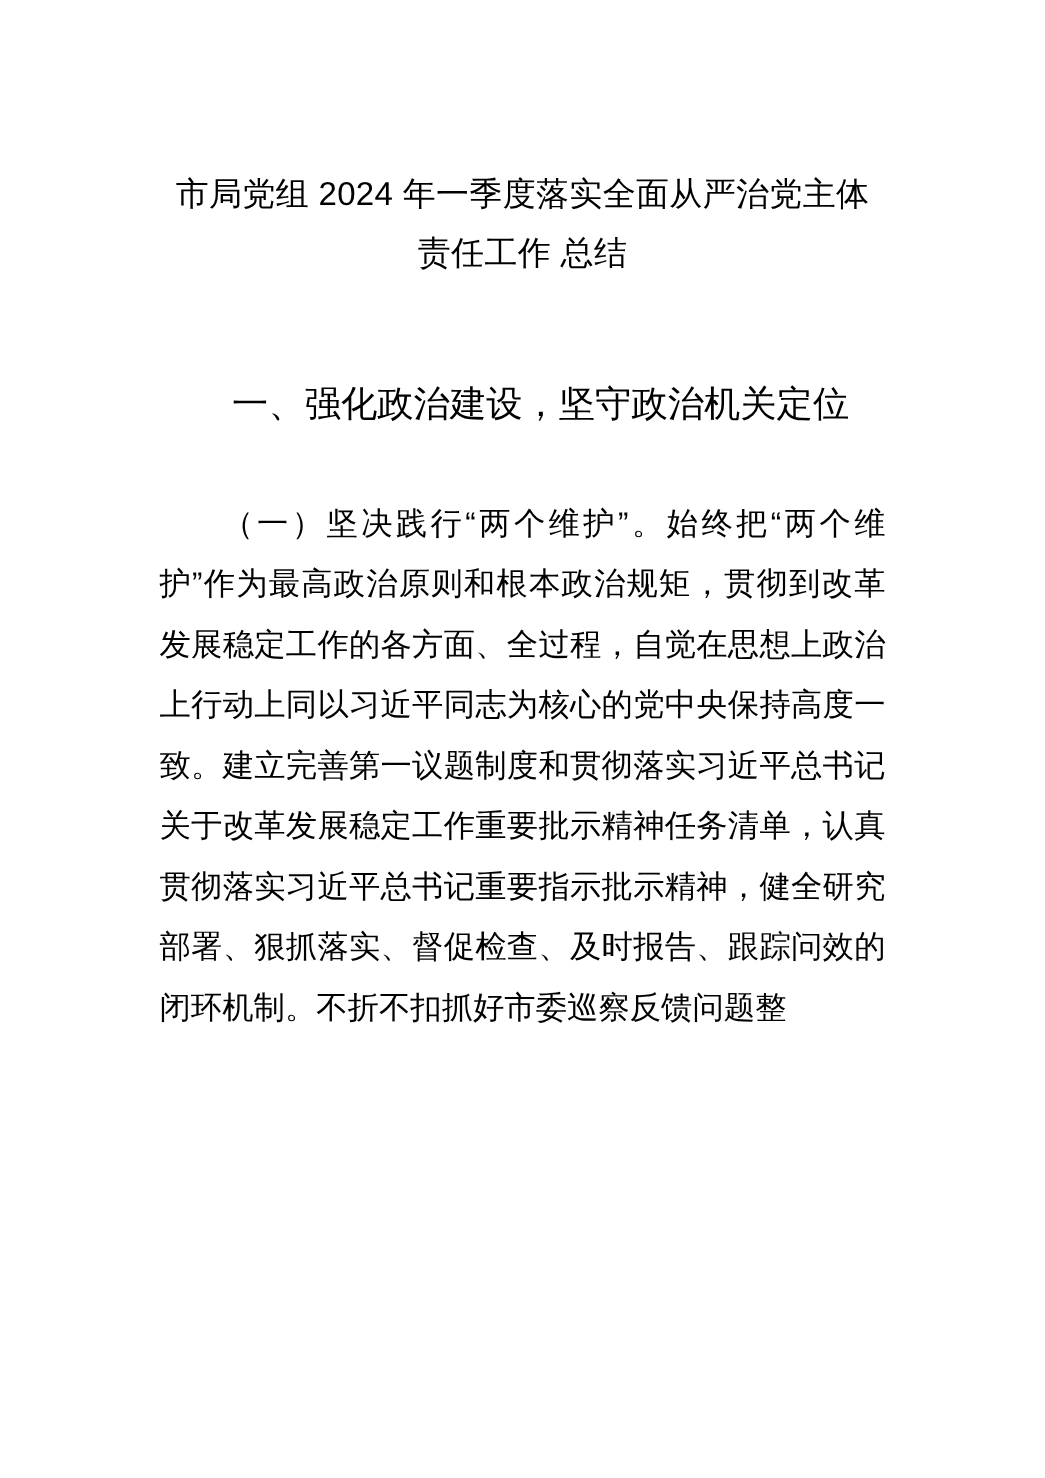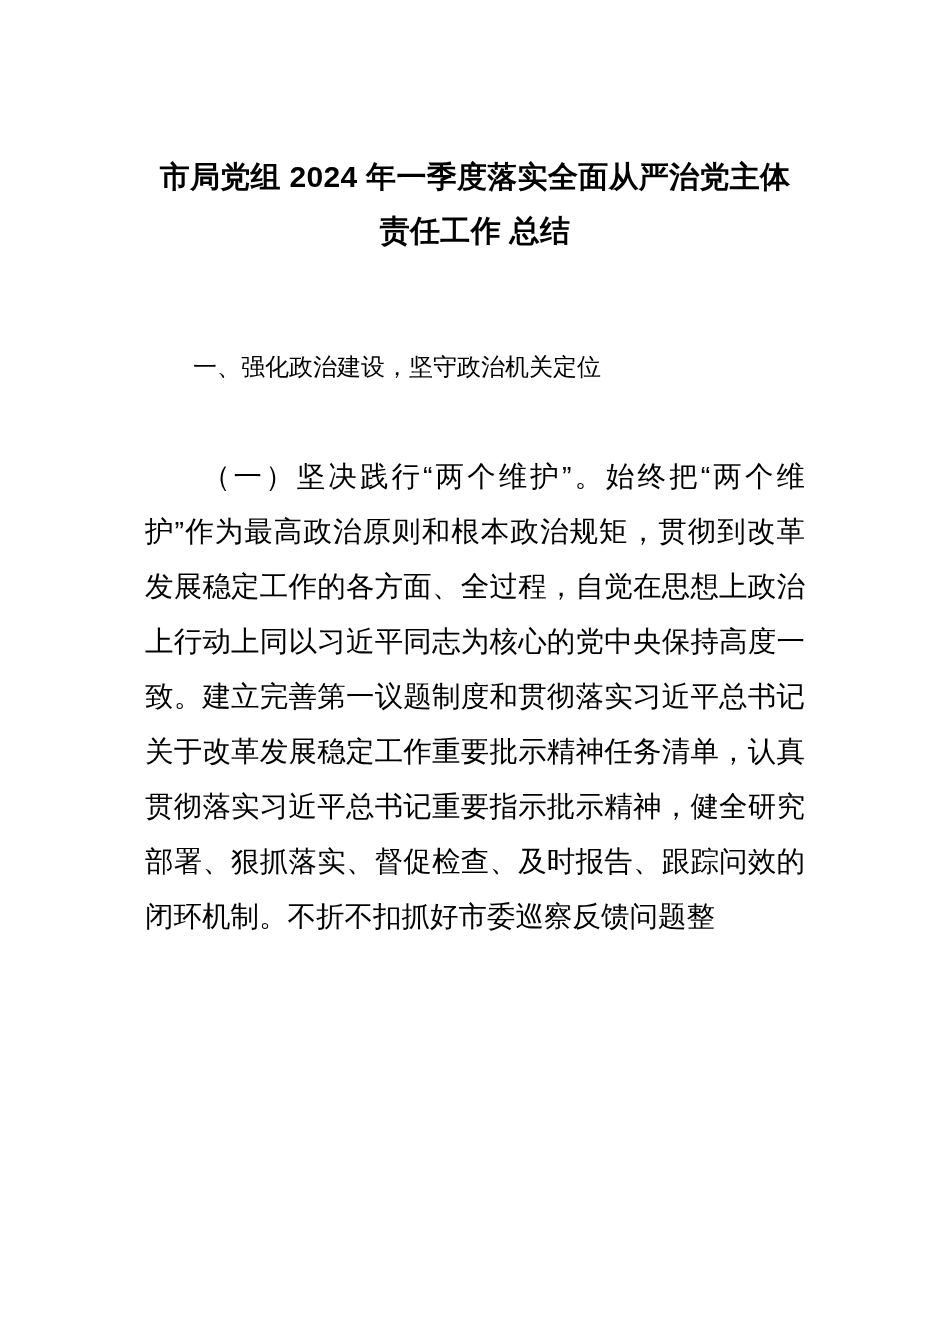--- a/index.html
+++ b/index.html
@@ -17,42 +17,42 @@
   .page {
     position: relative;
     width: 950px;
     height: 1344px;
     background: #ffffff;
     box-sizing: border-box;
     padding: 150px 145px 0 145px;
   }
   .doc-title {
     font-size: 30px;
-    font-weight: bold;
+    font-weight: normal;
     line-height: 54px;
     text-align: center;
     letter-spacing: 0.3px;
     margin: 0 0 26px 0;
     word-break: break-all;
   }
   .body-para {
     font-size: 28.5px;
     line-height: 55px;
     text-align: justify;
     text-align-last: left;
     text-justify: inter-ideograph;
     margin: 0;
     word-break: break-all;
     letter-spacing: 0px;
   }
   .indent-2 {
     text-indent: 2em;
   }
   .section-heading {
-    font-size: 24px;
+    font-size: 33px;
     line-height: 55px;
     margin: 0;
     text-indent: 2em;
     word-break: break-all;
   }
   .spacer-row {
     height: 55px;
   }
 </style>
 </head>

